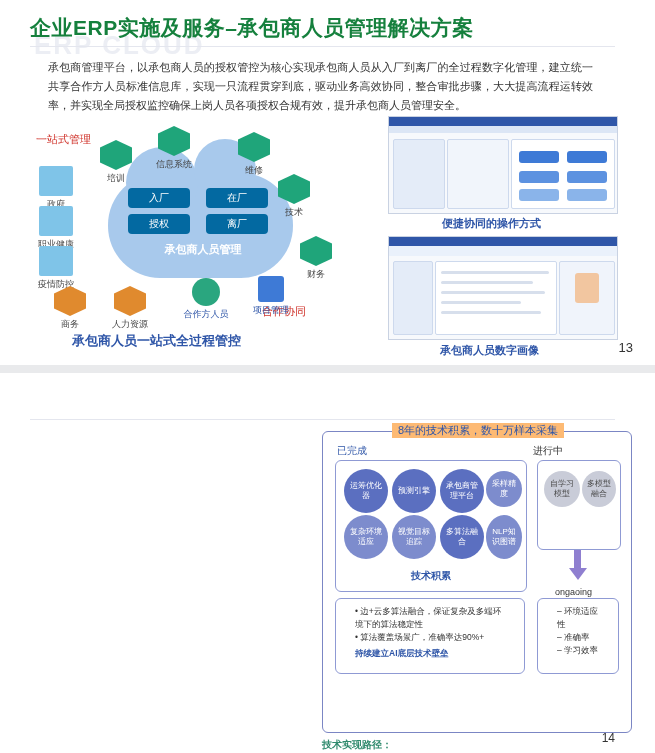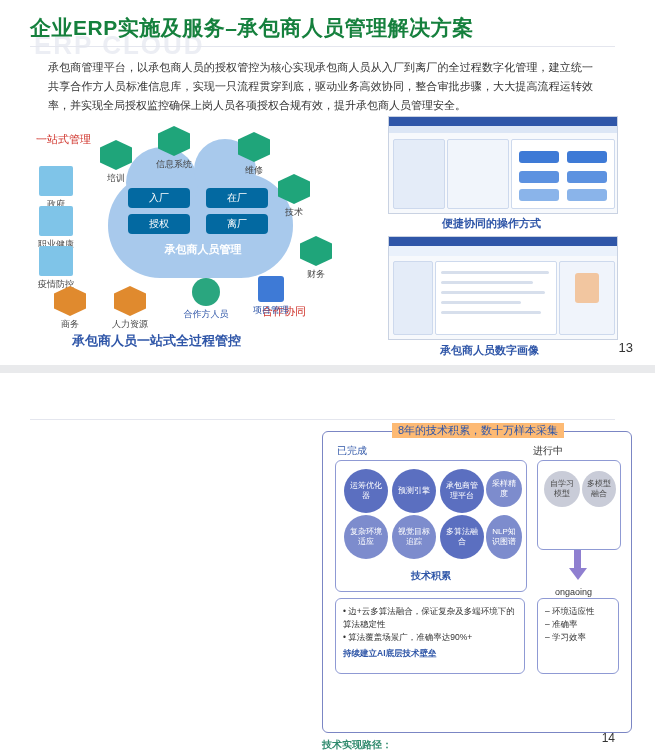--- a/index.html
+++ b/index.html
@@ -145,21 +145,21 @@
     font-size:8px;line-height:10px;text-align:center;display:flex;
     align-items:center;justify-content:center;padding:3px;box-sizing:border-box;
   }
   .bub.alt{background:#7d8ccd;}
   .bub.gray{background:#c9ccd8;color:#4a4a4a;}
   .center-tag{
     position:absolute;font-size:10px;font-weight:bold;color:#2f56a8;text-align:center;width:100%;
   }
   .bullet-box{
     position:absolute;border:1px solid #8f9ad4;border-radius:6px;background:#fff;
-    font-size:8.5px;line-height:13px;color:#333;padding:6px 7px;box-sizing:border-box;
+    font-size:8.5px;line-height:13px;color:#333;padding:6px 19px;box-sizing:border-box;
   }
   .bullet-box b{color:#2f56a8;}
   .arrow-down{
     position:absolute;width:0;height:0;border-left:9px solid transparent;
     border-right:9px solid transparent;border-top:12px solid #8f7fd0;
   }
   .arrow-stem{position:absolute;width:7px;background:#8f7fd0;}
   .route{
     position:absolute;left:322px;top:364px;width:300px;
     font-size:10px;line-height:16px;color:#2f8a6d;

